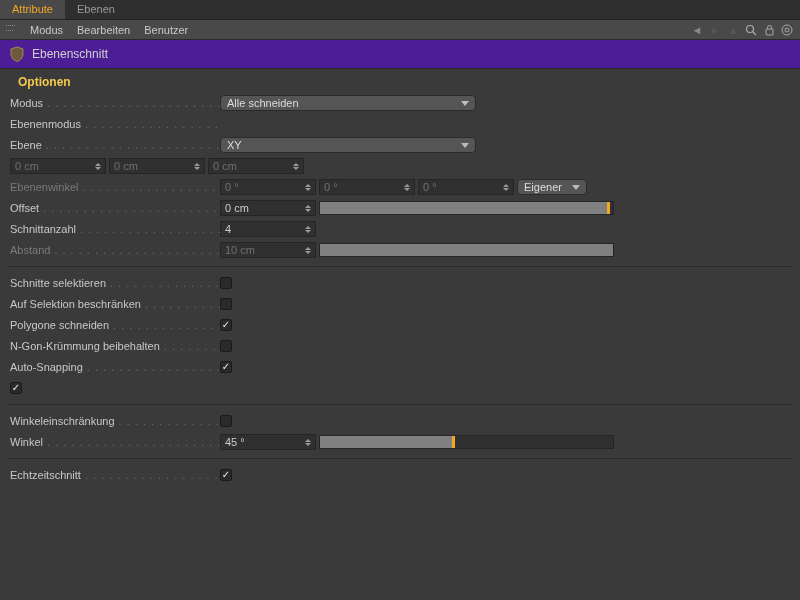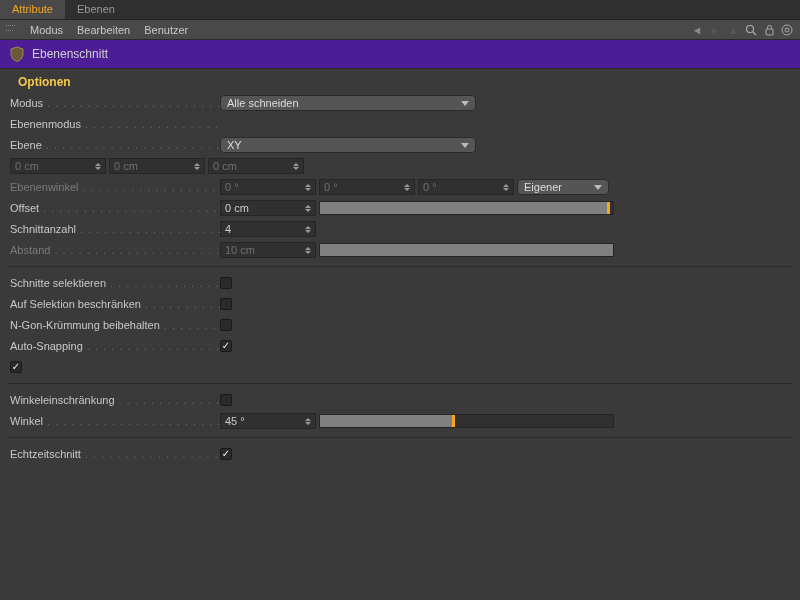--- a/index.html
+++ b/index.html
@@ -34,21 +34,21 @@
     position: absolute;
     padding-left: 4px;
     color: #6a6a6a;
     letter-spacing: 1px;
   }
   .ctrl-area { display: flex; gap: 3px; align-items: center; flex: 1; }
   
   
   .dropdown { display: flex; align-items: center; justify-content: space-between; background: #555; border: 1px solid #2a2a2a; height: 16px; padding: 0 6px; color: #ddd; cursor: pointer; border-radius: 4px; }
   .dropdown.wide { width: 256px; }
-  .dropdown.small { width: 92px; }
+  .dropdown.small { width: 70px; }
   .tri-down { width: 0; height: 0; border-left: 4px solid transparent; border-right: 4px solid transparent; border-top: 5px solid #bbb; }
   
   .numfield { display: flex; align-items: center; justify-content: space-between; background: #303030; border: 1px solid #252525; height: 16px; padding: 0 4px; color: #ccc; width: 96px; }
   .numfield.disabled { color: #707070; }
   .spinner { display: flex; flex-direction: column; gap: 1px; }
   .spinner div { width: 0; height: 0; border-left: 3px solid transparent; border-right: 3px solid transparent; }
   .spinner .up { border-bottom: 3px solid #999; }
   .spinner .dn { border-top: 3px solid #999; }
   
   .slider { position: relative; height: 14px; background: #303030; border: 1px solid #252525; flex: 1; max-width: 295px; }
@@ -261,20 +261,26 @@
         <div class="checkbox"></div>
       </div>
     </div>
   <div class="row">
       <div class="label"><span>Auf Selektion beschränken</span></div>
       <div class="ctrl-area">
         <div class="checkbox"></div>
       </div>
     </div>
   <div class="row">
+      <div class="label"><span>Polygone schneiden</span></div>
+      <div class="ctrl-area">
+        <div class="checkbox checked"></div>
+      </div>
+    </div>
+  <div class="row">
       <div class="label"><span>N-Gon-Krümmung beibehalten</span></div>
       <div class="ctrl-area">
         <div class="checkbox"></div>
       </div>
     </div>
   <div class="row">
       <div class="label"><span>Auto-Snapping</span></div>
       <div class="ctrl-area">
         <div class="checkbox checked"></div>
       </div>

